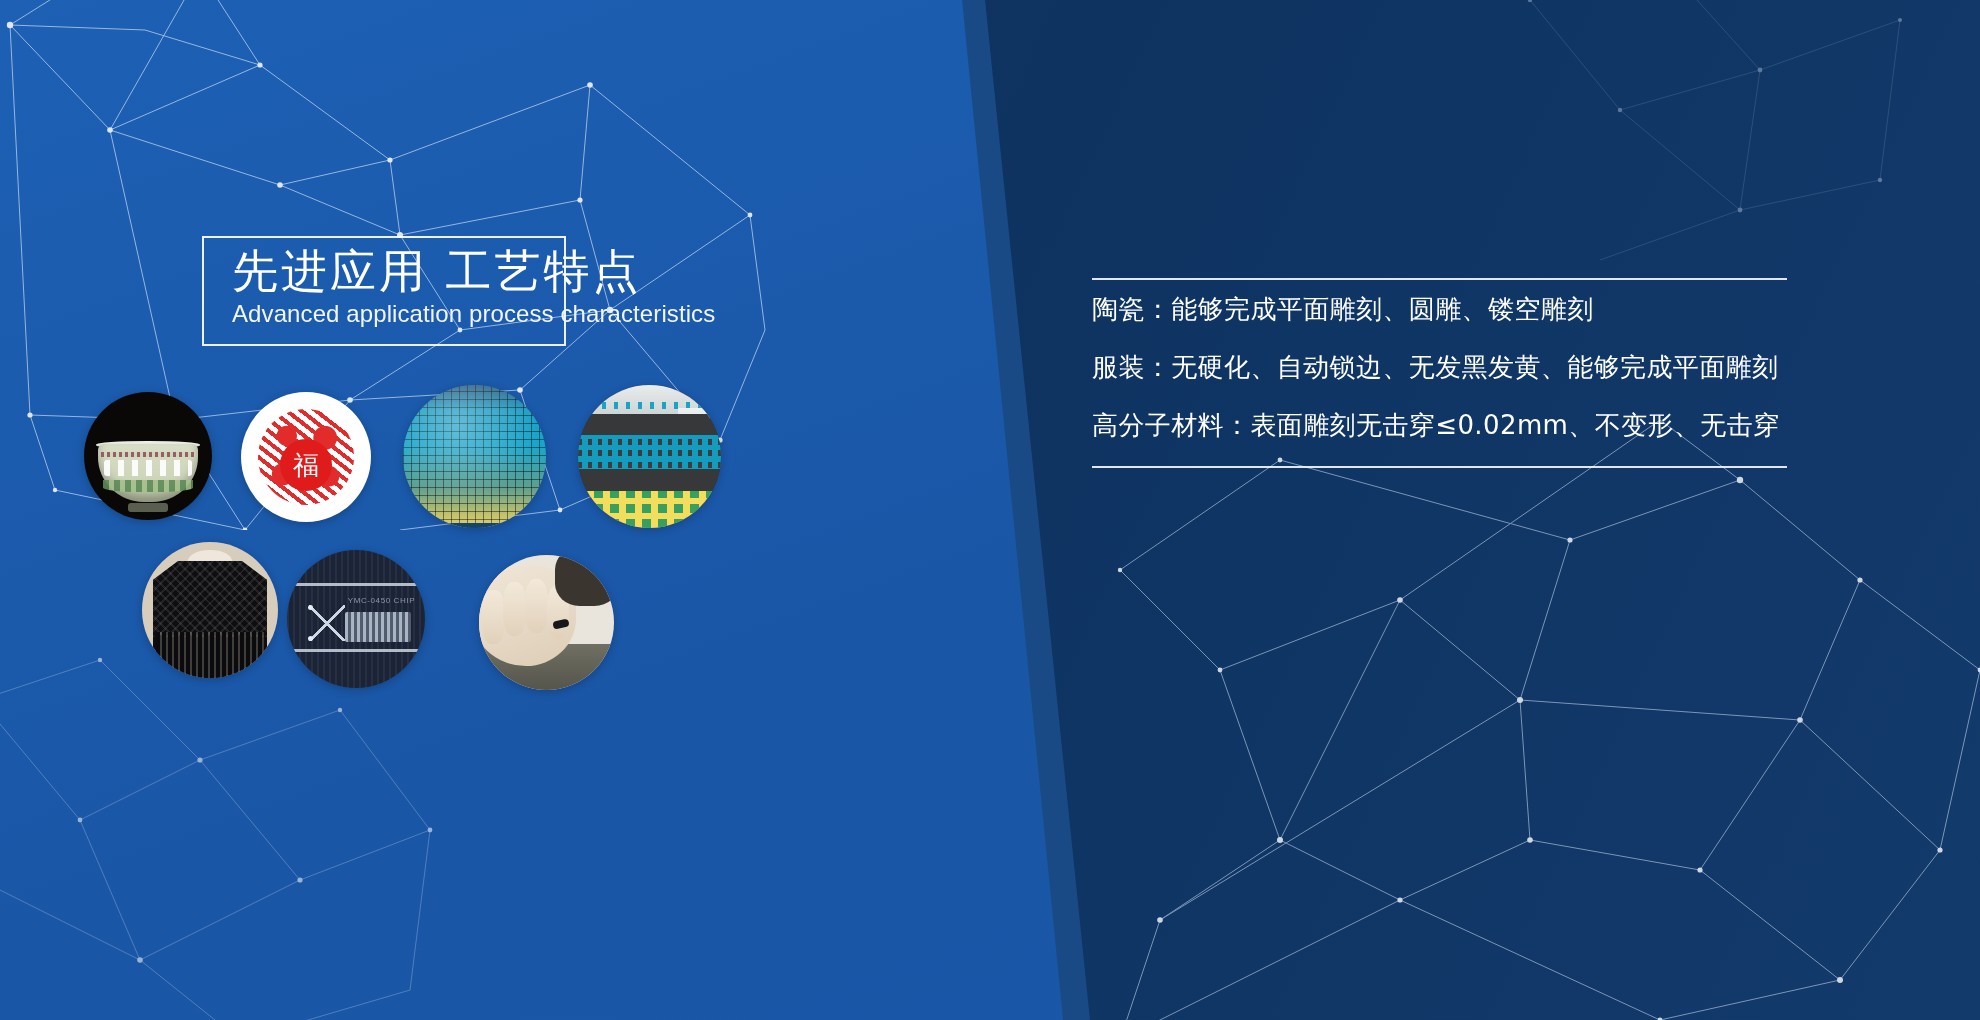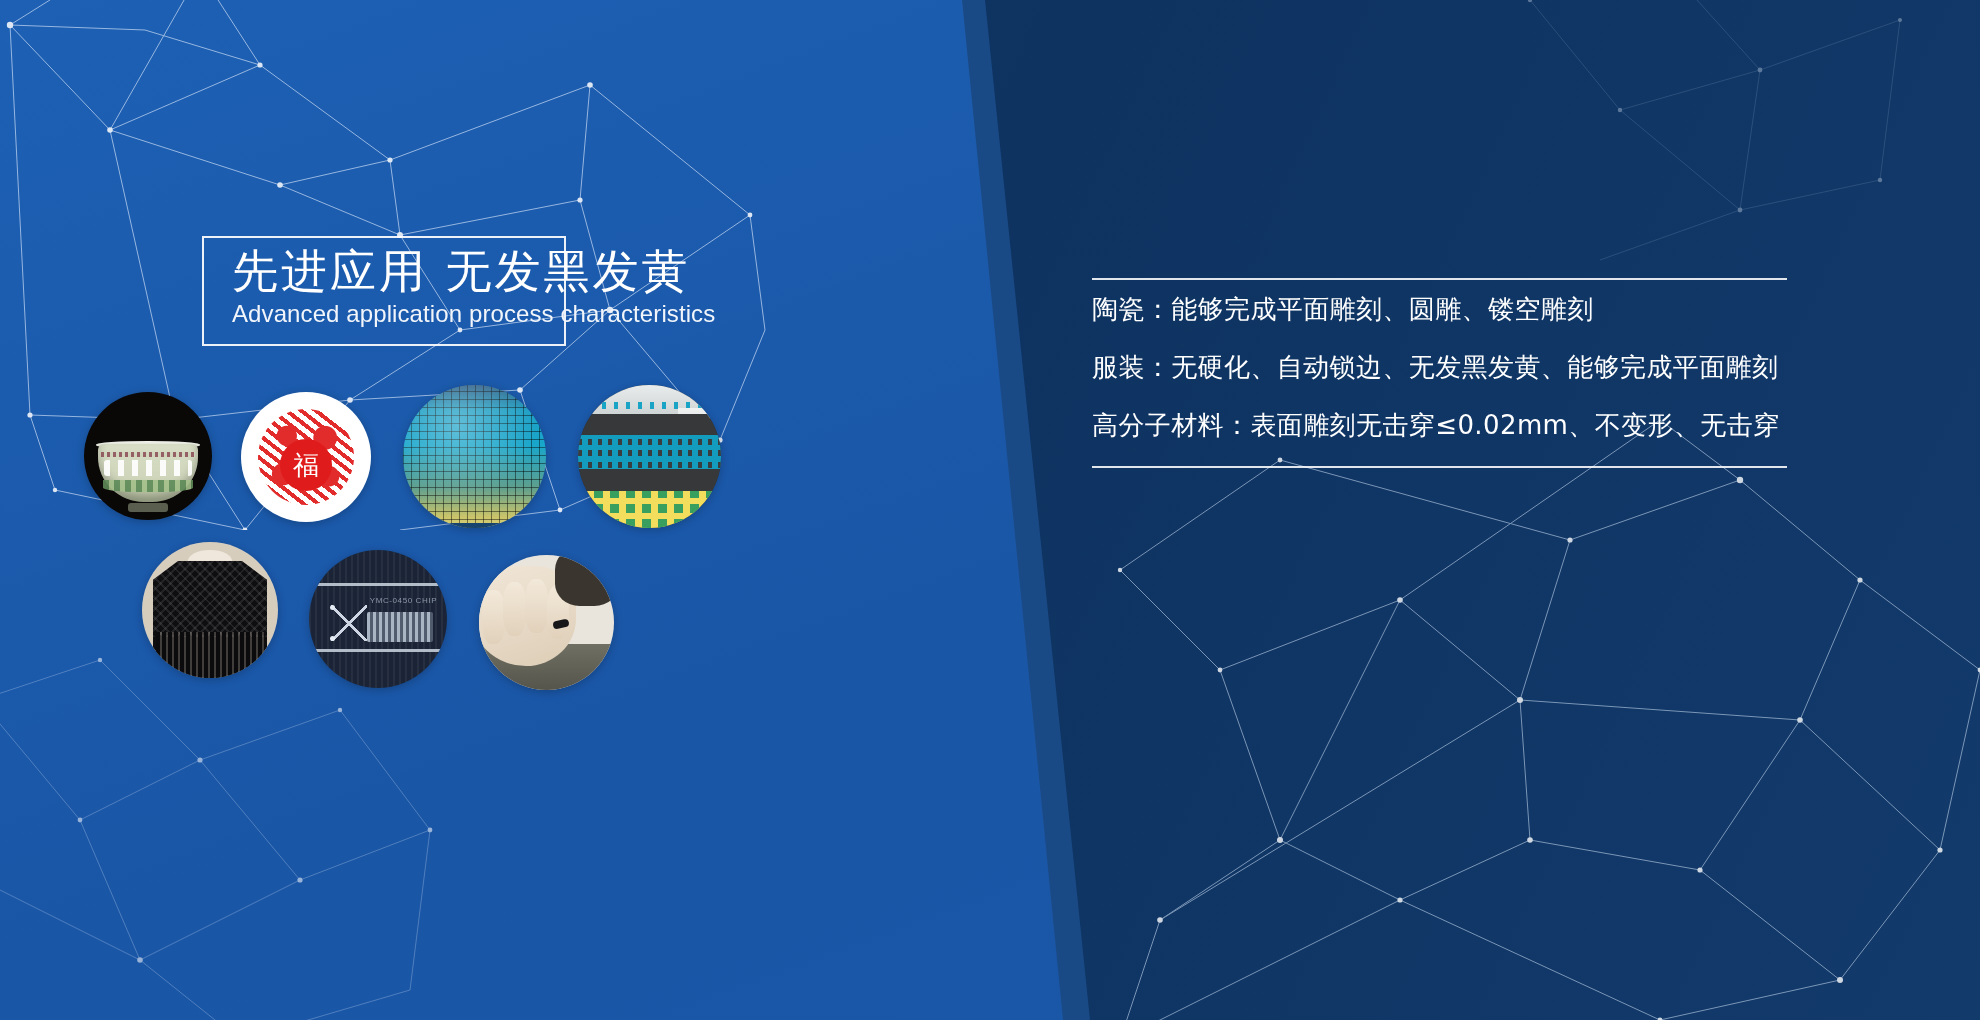--- a/index.html
+++ b/index.html
@@ -53,21 +53,21 @@
   
   .circle{
     position:absolute; border-radius:50%; overflow:hidden;
     box-shadow:0 2px 9px rgba(0,0,0,.22);
   }
   .c1{ left:84px;  top:392px; width:128px; height:128px; }
   .c2{ left:241px; top:392px; width:130px; height:130px; }
   .c3{ left:403px; top:385px; width:143px; height:143px; }
   .c4{ left:578px; top:385px; width:143px; height:143px; }
   .c5{ left:142px; top:542px; width:136px; height:136px; }
-  .c6{ left:309px; top:550px; width:138px; height:138px; }
+  .c6{ left:287px; top:550px; width:138px; height:138px; }
   .c7{ left:479px; top:555px; width:135px; height:135px; }
 
   
   .ph-bowl{ width:100%; height:100%; background:#0a0806; position:relative; }
   .ph-bowl .bowl{
     position:absolute; left:11%; right:11%; top:41%; height:45%;
     background:linear-gradient(180deg,#d9dec6 0%,#cfd6bb 55%,#b9c2a3 100%);
     border-radius:6px 6px 46% 46%/6px 6px 78% 78%;
     box-shadow:inset 0 -7px 10px rgba(0,0,0,.25);
   }
@@ -385,21 +385,21 @@
         <circle cx="170" cy="10" r="2"></circle>
         <circle cx="260" cy="110" r="2.4"></circle>
       <circle cx="120" cy="150" r="2.2"></circle>
         <circle cx="400" cy="60" r="2"></circle>
         <circle cx="380" cy="220" r="2.2"></circle>
       <circle cx="240" cy="250" r="2.4"></circle>
     </g>
   </svg>
 
   <div class="title-box"></div>
-  <div class="title-zh">先进应用  无发黑发黄</div>
+  <div class="title-zh">先进应用  工艺特点</div>
   <div class="title-en">Advanced application process characteristics</div>
 
   <div class="circle c1">
     <div class="ph-bowl">
       <div class="rim"></div>
       <div class="bowl"></div>
       <div class="band-top"></div>
       <div class="glyphs"></div>
       <div class="band-bot"></div>
       <div class="foot"></div>

